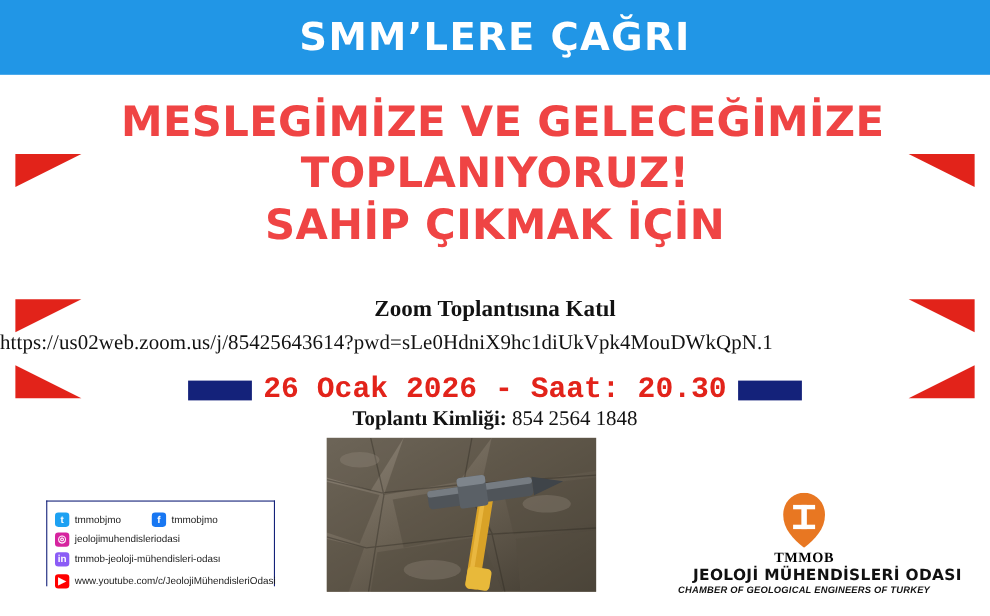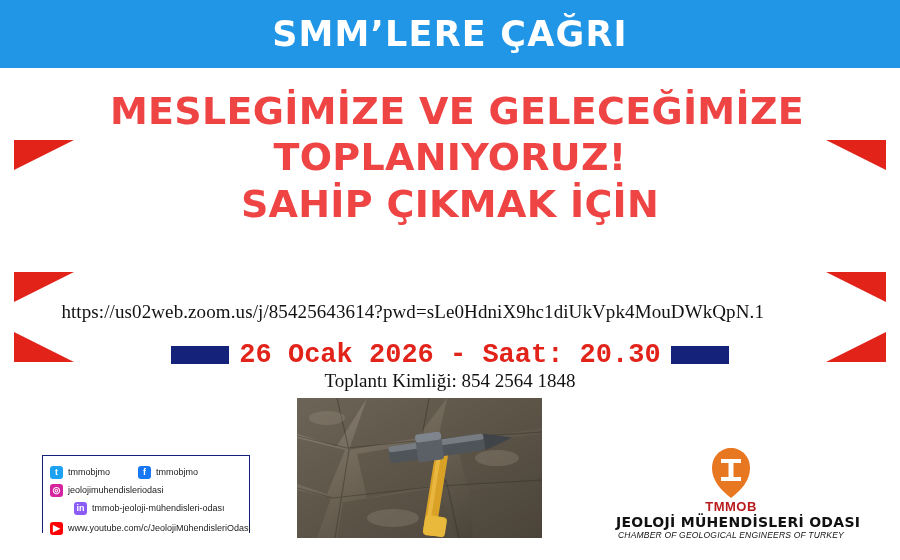--- a/index.html
+++ b/index.html
@@ -119,21 +119,21 @@
     text-align: center;
     font-family: "Liberation Serif", serif;
     font-weight: bold;
     font-size: 21px;
     color: #121212;
   }
   .zoom-link {
     position: absolute;
     left: 0; top: 301px;
     width: 764px;
-    text-align: right;
+    text-align: left;
     font-family: "Liberation Serif", serif;
     font-size: 19px;
     color: #121212;
     letter-spacing: 0.1px;
   }
 
   
   .date-row {
     position: absolute;
     left: 0; top: 340px;
@@ -162,21 +162,21 @@
     left: 0; top: 370px;
     width: 900px;
     display: flex;
     align-items: center;
     justify-content: center;
     gap: 56px;
     font-family: "Liberation Serif", serif;
     font-size: 19px;
     color: #121212;
   }
-  .meeting-row b { font-weight: normal; }
+  .meeting-row b { font-weight: bold; }
 
   
   .photo {
     position: absolute;
     left: 297px;
     top: 398px;
     width: 245px;
     height: 140px;
     overflow: hidden;
     background: #6d6354;
@@ -219,21 +219,21 @@
     align-items: center;
     justify-content: center;
     color: #fff;
     font-size: 9px;
     font-weight: bold;
     flex: none;
   }
   .sicon.tw { background: #1da1f2; }
   .sicon.fb { background: #1877f2; }
   .sicon.ig { background: #d6249f; }
-  .sicon.li { background: #8b5cf6; margin-left: 24px; }
+  .sicon.li { background: #8b5cf6; }
   .sicon.yt { background: #ff0000; border-radius: 3px; }
   .yt-row {
     display: flex;
     align-items: center;
     gap: 5px;
     margin-top: 3px;
     height: 16px;
   }
 
   
@@ -243,38 +243,39 @@
     top: 448px;
     width: 230px;
     text-align: center;
   }
   .logo-mark {
     margin: 0 auto;
     width: 46px;
     height: 50px;
   }
   .logo-l1 {
-    font-family: Liberation Sans, sans-serif;
+    font-family: Liberation Serif, serif;
     font-weight: bold;
     font-size: 13px;
-    color: #b91c1c;
+    color: #000000;
     letter-spacing: 0.5px;
     margin-top: 1px;
   }
   .logo-l2 {
     font-family: "DejaVu Sans", sans-serif;
     font-weight: bold;
     font-size: 14px;
     color: #111;
     letter-spacing: 0.3px;
     white-space: nowrap;
+    margin-left: 14px;
   }
   .logo-l3 {
     font-family: "Liberation Sans", sans-serif;
-    font-weight: normal;
+    font-weight: bold;
     font-style: italic;
     font-size: 8.5px;
     color: #111;
     letter-spacing: 0.2px;
     white-space: nowrap;
   }
 </style>
 </head>
 <body>
 
@@ -290,20 +291,21 @@
   <div class="arrow arrow-r1"></div>
   <div class="arrow arrow-r2"></div>
   <div class="arrow arrow-r3"></div>
 
   <div class="headline">
     <span class="line">MESLEGİMİZE VE GELECEĞİMİZE</span>
     <span class="line">TOPLANIYORUZ!</span>
     <span class="line">SAHİP ÇIKMAK İÇİN</span>
   </div>
 
+  <div class="zoom-title">Zoom Toplantısına Katıl</div>
   <div class="zoom-link">https://us02web.zoom.us/j/85425643614?pwd=sLe0HdniX9hc1diUkVpk4MouDWkQpN.1</div>
 
   <div class="date-row">
     <span class="date-block"></span>
     <span class="date-text">26 Ocak 2026 - Saat: 20.30</span>
     <span class="date-block"></span>
   </div>
 
   <div class="meeting-row">
     <span>

